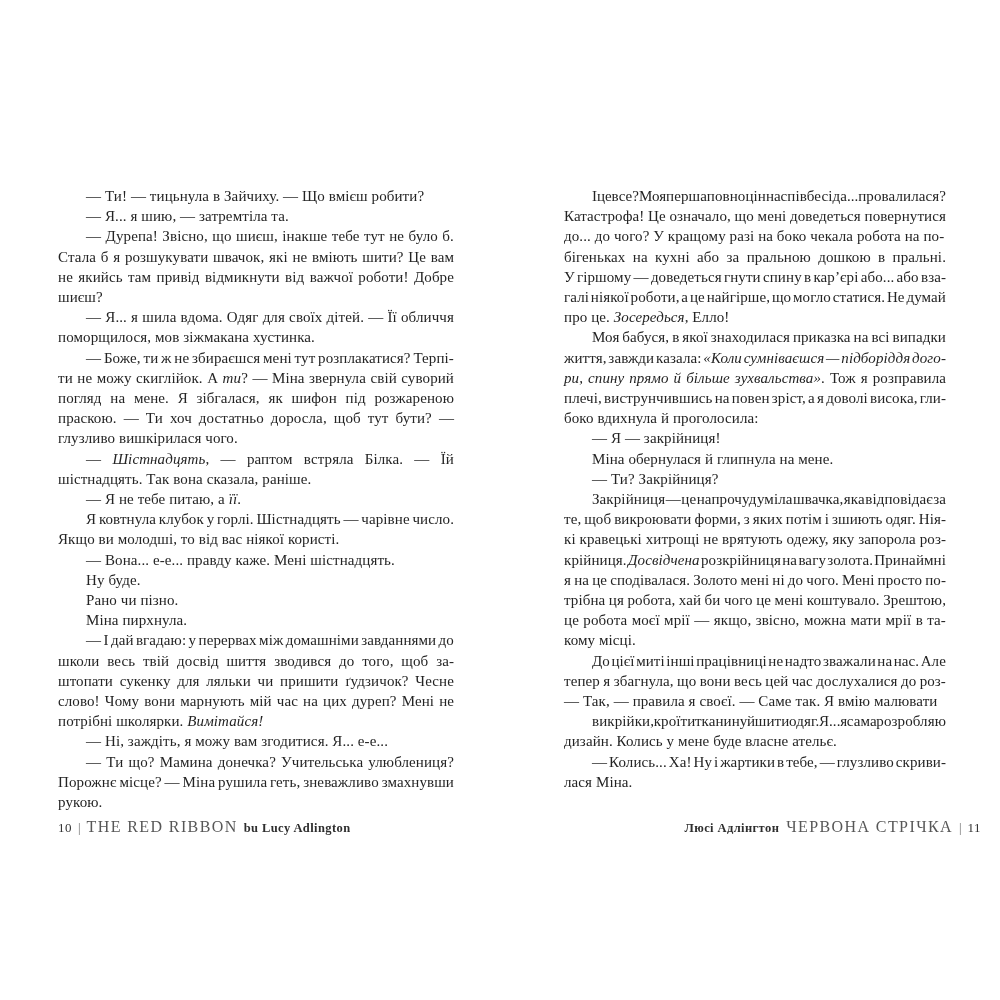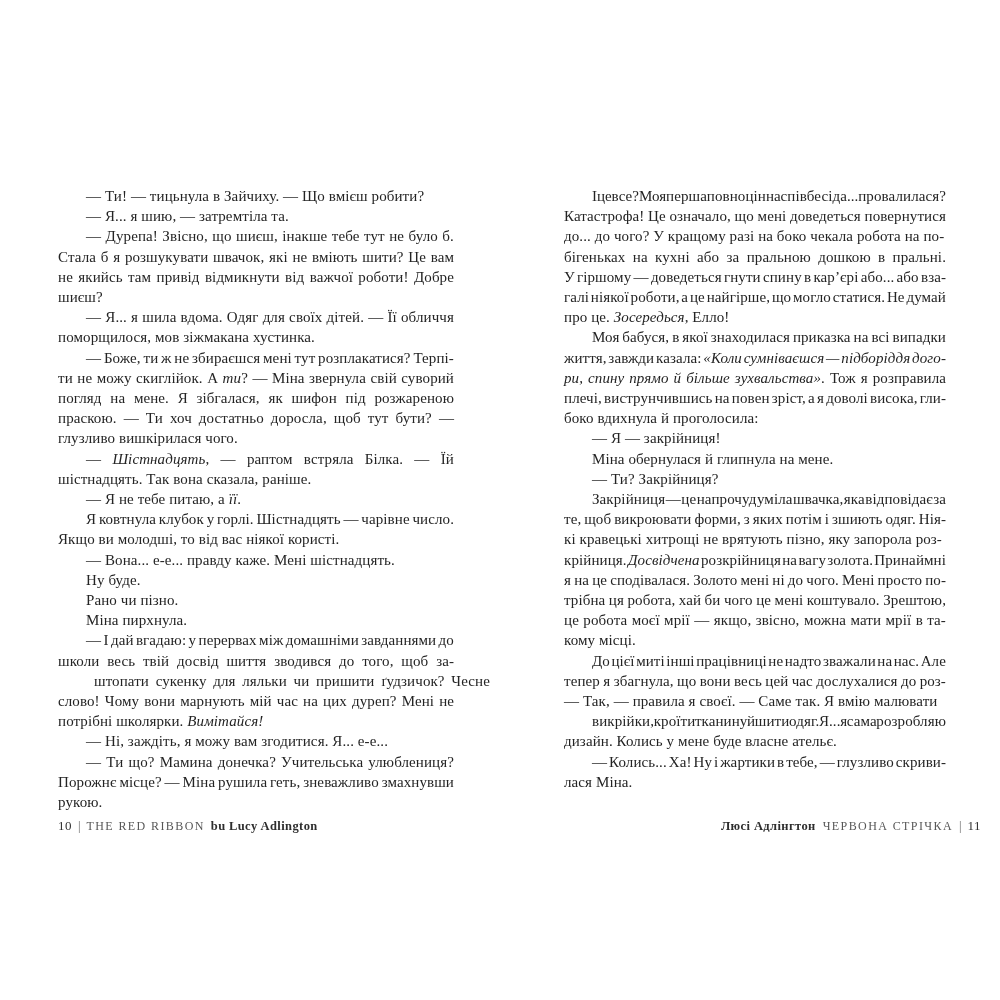--- a/index.html
+++ b/index.html
@@ -23,21 +23,21 @@
   .it { font-style: italic; }
   .footer {
     position: absolute; top: 818px; height: 18px;
     font-size: 12.5px; color: #2e2e2e; white-space: nowrap;
   }
   .footer-left { left: 58px; }
   .footer-right { right: 38px; }
   .folio { font-size: 13px; color: #333333; letter-spacing: 0.5px; }
   .fsep { color: #6a6a6a; margin: 0 6px; font-weight: 300; }
   .ftitle {
-    color: #575757; letter-spacing: 1.4px; font-size: 12px;
+    color: #575757; letter-spacing: 1.4px; font-size: 16px;
     font-variant: small-caps; text-transform: uppercase;
   }
   .fstrong {
     color: #2e2e2e; font-weight: bold; letter-spacing: 0.4px; font-size: 12.5px;
   }
   .footer-left .fstrong { margin-left: 6px; }
   .footer-right .ftitle { margin-left: 7px; }
 </style>
 </head>
 <body>
@@ -62,21 +62,21 @@
       <div class="line last"><span style="word-spacing: 0px;"><span>шістнадцять. Так вона сказала, раніше.</span></span></div>
       <div class="line indent last"><span style="word-spacing: 0px;"><span>— Я не тебе питаю, а </span><span class="it">її</span><span>.</span></span></div>
       <div class="line indent"><span style="word-spacing: -1.07px;"><span>Я ковтнула клубок у горлі. Шістнадцять — чарівне число.</span></span></div>
       <div class="line last"><span style="word-spacing: 0px;"><span>Якщо ви молодші, то від вас ніякої користі.</span></span></div>
       <div class="line indent last"><span style="word-spacing: 0px;"><span>— Вона... е-е... правду каже. Мені шістнадцять.</span></span></div>
       <div class="line indent last"><span style="word-spacing: 0px;"><span>Ну буде.</span></span></div>
       <div class="line indent last"><span style="word-spacing: 0px;"><span>Рано чи пізно.</span></span></div>
       <div class="line indent last"><span style="word-spacing: 0px;"><span>Міна пирхнула.</span></span></div>
       <div class="line indent"><span style="word-spacing: -1.48px;"><span>— І дай вгадаю: у перервах між домашніми завданнями до</span></span></div>
       <div class="line"><span style="word-spacing: 3.97px;"><span>школи весь твій досвід шиття зводився до того, щоб за-</span></span></div>
-      <div class="line"><span style="word-spacing: 2.85px; margin-left: 36px;"><span>штопати сукенку для ляльки чи пришити ґудзичок? Чесне</span></span></div>
+      <div class="line"><span style="word-spacing: 2.85px;"><span>штопати сукенку для ляльки чи пришити ґудзичок? Чесне</span></span></div>
       <div class="line"><span style="word-spacing: 1.25px;"><span>слово! Чому вони марнують мій час на цих дуреп? Мені не</span></span></div>
       <div class="line last"><span style="word-spacing: 0px;"><span>потрібні школярки. </span><span class="it">Вимітайся!</span></span></div>
       <div class="line indent last"><span style="word-spacing: 0px;"><span>— Ні, заждіть, я можу вам згодитися. Я... е-е...</span></span></div>
       <div class="line indent"><span style="word-spacing: 1.35px;"><span>— Ти що? Мамина донечка? Учительська улюблениця?</span></span></div>
       <div class="line"><span style="word-spacing: -0.95px;"><span>Порожнє місце? — Міна рушила геть, зневажливо змахнувши</span></span></div>
       <div class="line last"><span><span>рукою.</span></span></div>
     </div>
 
   <div class="col col-right">
       <div class="line indent"><span style="word-spacing: -4.06px;"><span>І це все? Моя перша повноцінна співбесіда... провалилася?</span></span></div>
@@ -89,21 +89,21 @@
       <div class="line indent"><span style="word-spacing: -0.87px; margin-top: 40px;"><span>Моя бабуся, в якої знаходилася приказка на всі випадки</span></span></div>
       <div class="line"><span style="word-spacing: -2.03px;"><span>життя, завжди казала: </span><span class="it">«Коли сумніваєшся — підборіддя дого-</span></span></div>
       <div class="line"><span style="word-spacing: 1.13px;"><span class="it">ри, спину прямо й більше зухвальства»</span><span>. Тож я розправила</span></span></div>
       <div class="line"><span style="word-spacing: -1.64px;"><span>плечі, виструнчившись на повен зріст, а я доволі висока, гли-</span></span></div>
       <div class="line last"><span style="word-spacing: 0px;"><span>боко вдихнула й проголосила:</span></span></div>
       <div class="line indent last"><span style="word-spacing: 0px;"><span>— Я — закрійниця!</span></span></div>
       <div class="line indent last"><span style="word-spacing: 0px;"><span>Міна обернулася й глипнула на мене.</span></span></div>
       <div class="line indent last"><span style="word-spacing: 0px;"><span>— Ти? Закрійниця?</span></span></div>
       <div class="line indent"><span style="word-spacing: -3.31px;"><span>Закрійниця — це напрочуд уміла швачка, яка відповідає за</span></span></div>
       <div class="line"><span style="word-spacing: -0.9px;"><span>те, щоб викроювати форми, з яких потім і зшиють одяг. Нія-</span></span></div>
-      <div class="line"><span style="word-spacing: 0.04px;"><span>кі кравецькі хитрощі не врятують пізно, яку запорола роз-</span></span></div>
+      <div class="line"><span style="word-spacing: 0.04px;"><span>кі кравецькі хитрощі не врятують одежу, яку запорола роз-</span></span></div>
       <div class="line"><span style="word-spacing: -2.56px;"><span>крійниця. </span><span class="it">Досвідчена</span><span> розкрійниця на вагу золота. Принаймні</span></span></div>
       <div class="line"><span style="word-spacing: -0.71px;"><span>я на це сподівалася. Золото мені ні до чого. Мені просто по-</span></span></div>
       <div class="line"><span style="word-spacing: -0.34px;"><span>трібна ця робота, хай би чого це мені коштувало. Зрештою,</span></span></div>
       <div class="line"><span style="word-spacing: 0.57px;"><span>це робота моєї мрії — якщо, звісно, можна мати мрії в та-</span></span></div>
       <div class="line last"><span style="word-spacing: 0px;"><span>кому місці.</span></span></div>
       <div class="line indent"><span style="word-spacing: -2.34px;"><span>До цієї миті інші працівниці не надто зважали на нас. Але</span></span></div>
       <div class="line"><span style="word-spacing: -0.48px;"><span>тепер я збагнула, що вони весь цей час дослухалися до роз-</span></span></div>
       <div class="line last"><span style="word-spacing: 0px;"><span>— Так, — правила я своєї. — Саме так. Я вмію малювати</span></span></div>
       <div class="line indent"><span style="word-spacing: -4.24px;"><span>викрійки, кроїти тканину й шити одяг. Я... я сама розробляю</span></span></div>
       <div class="line last"><span style="word-spacing: 0px;"><span>дизайн. Колись у мене буде власне ательє.</span></span></div>

